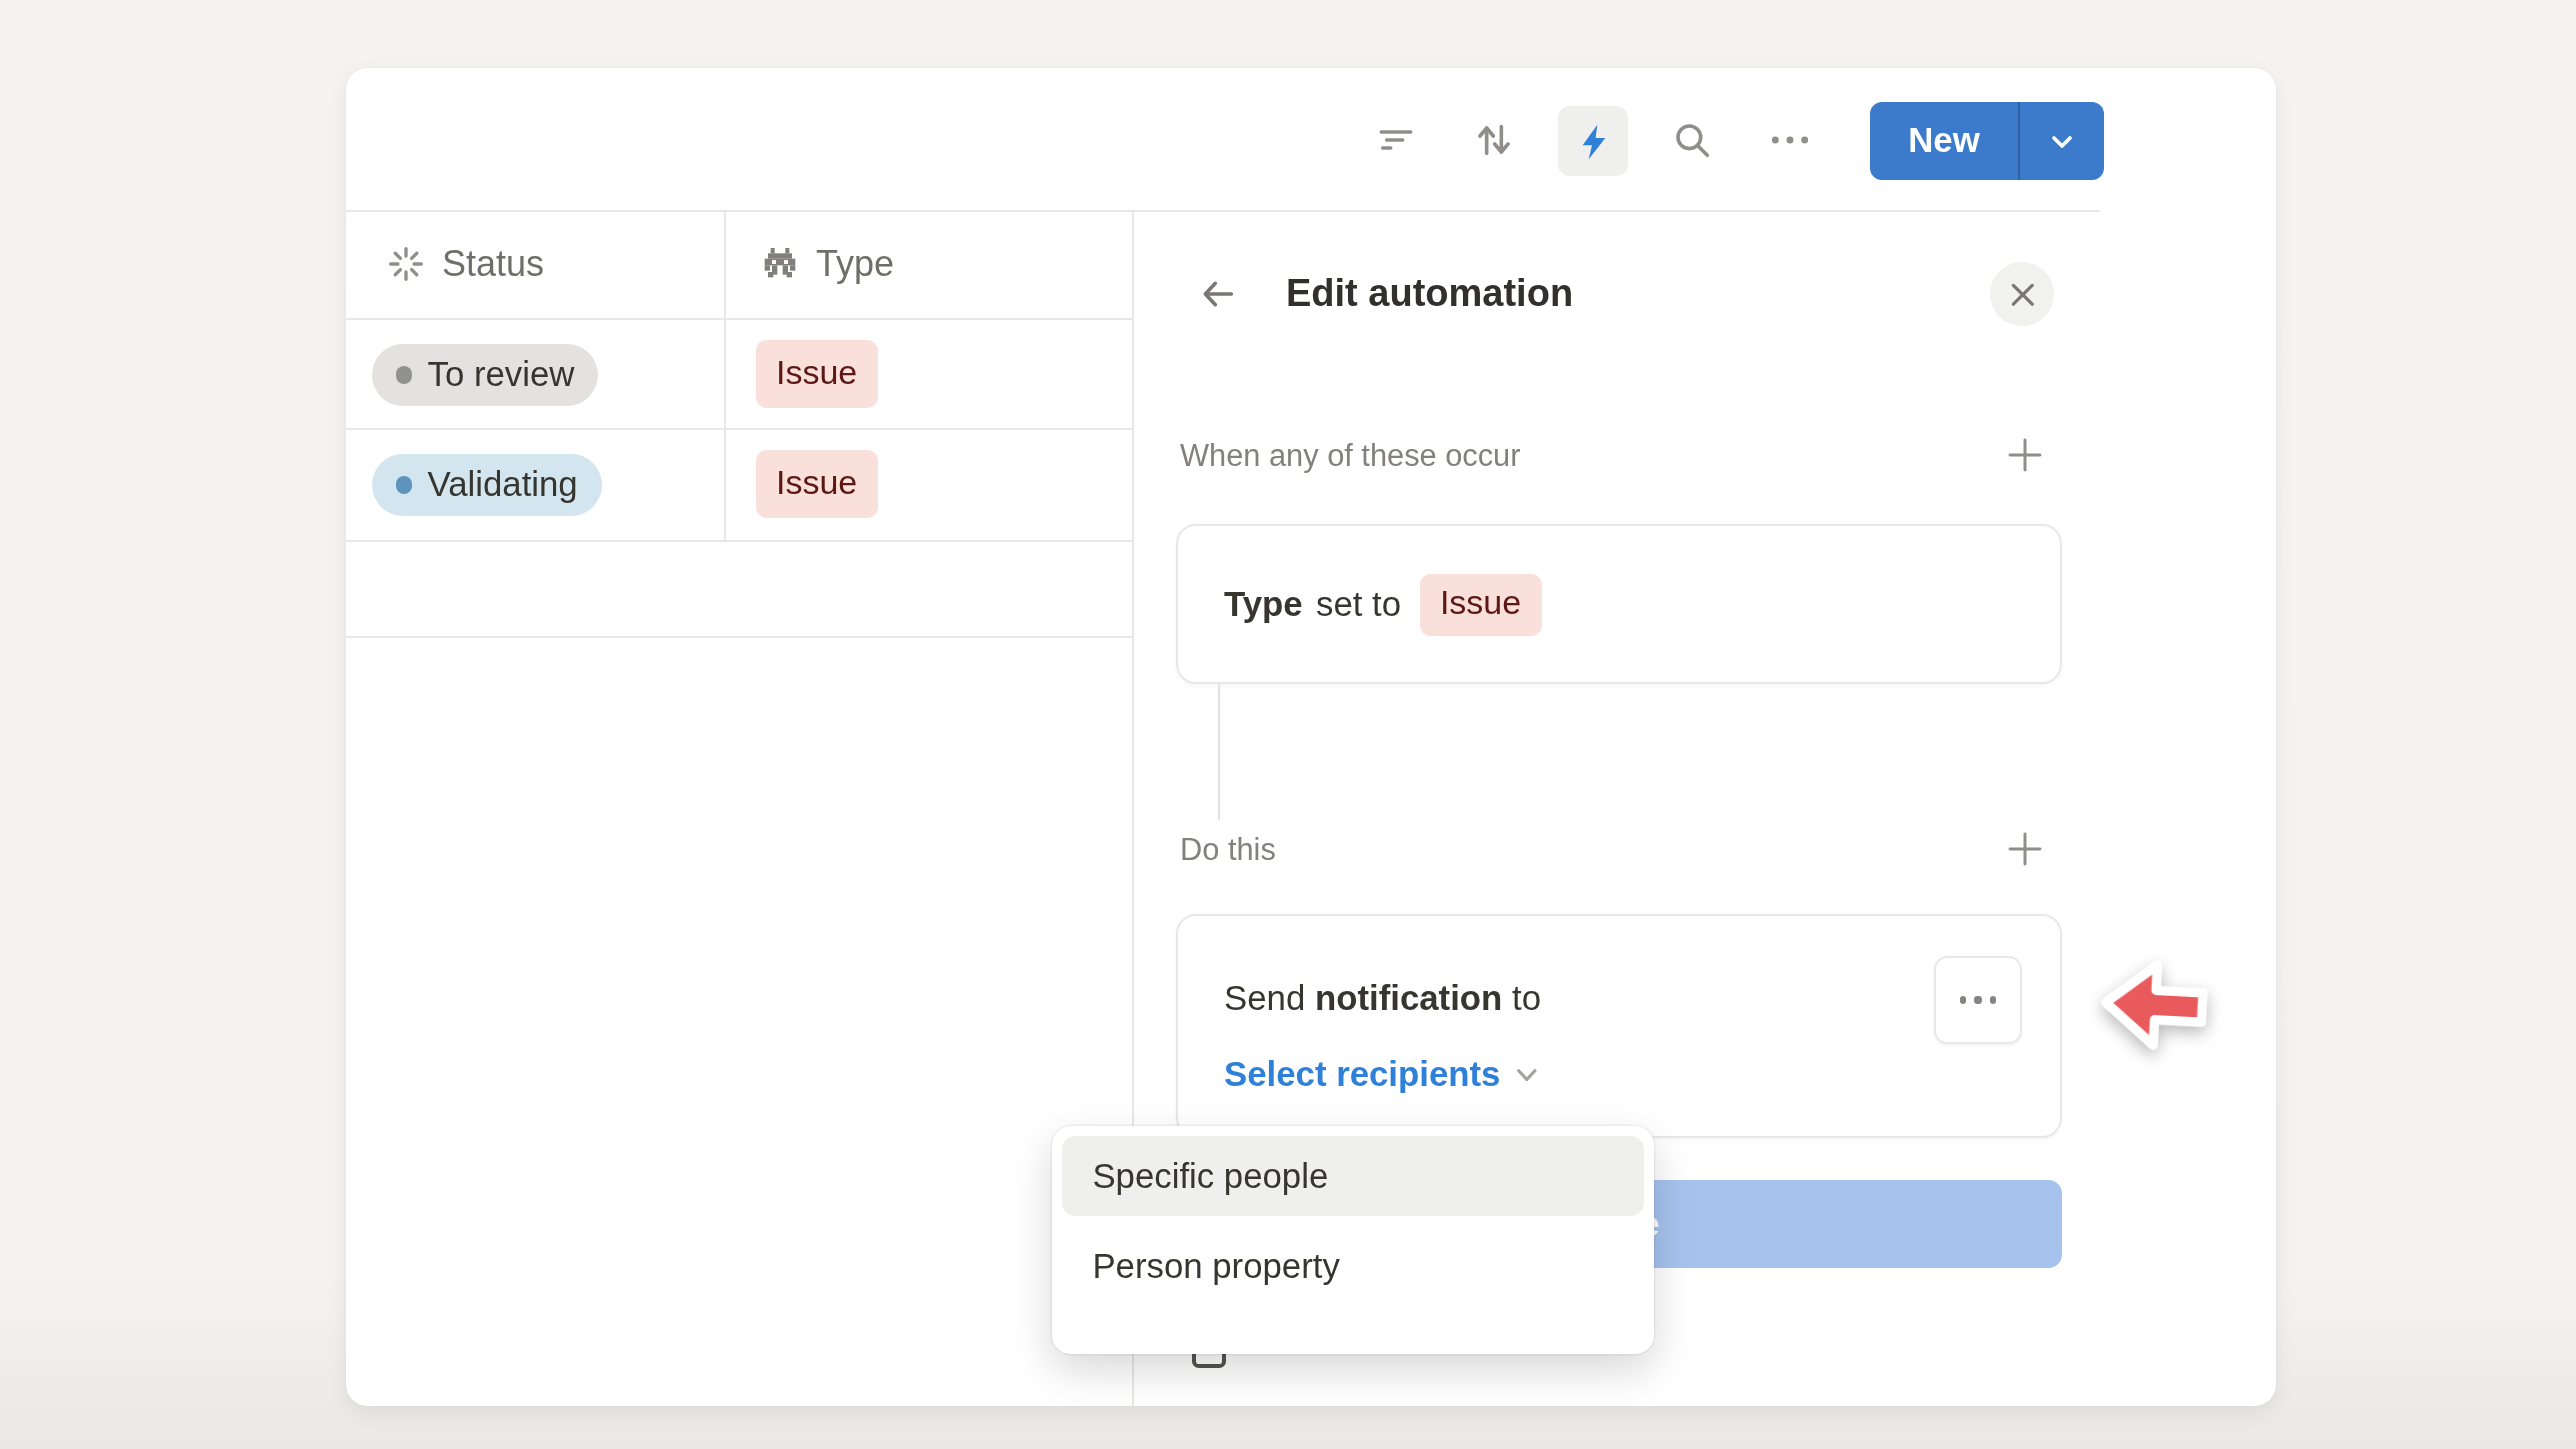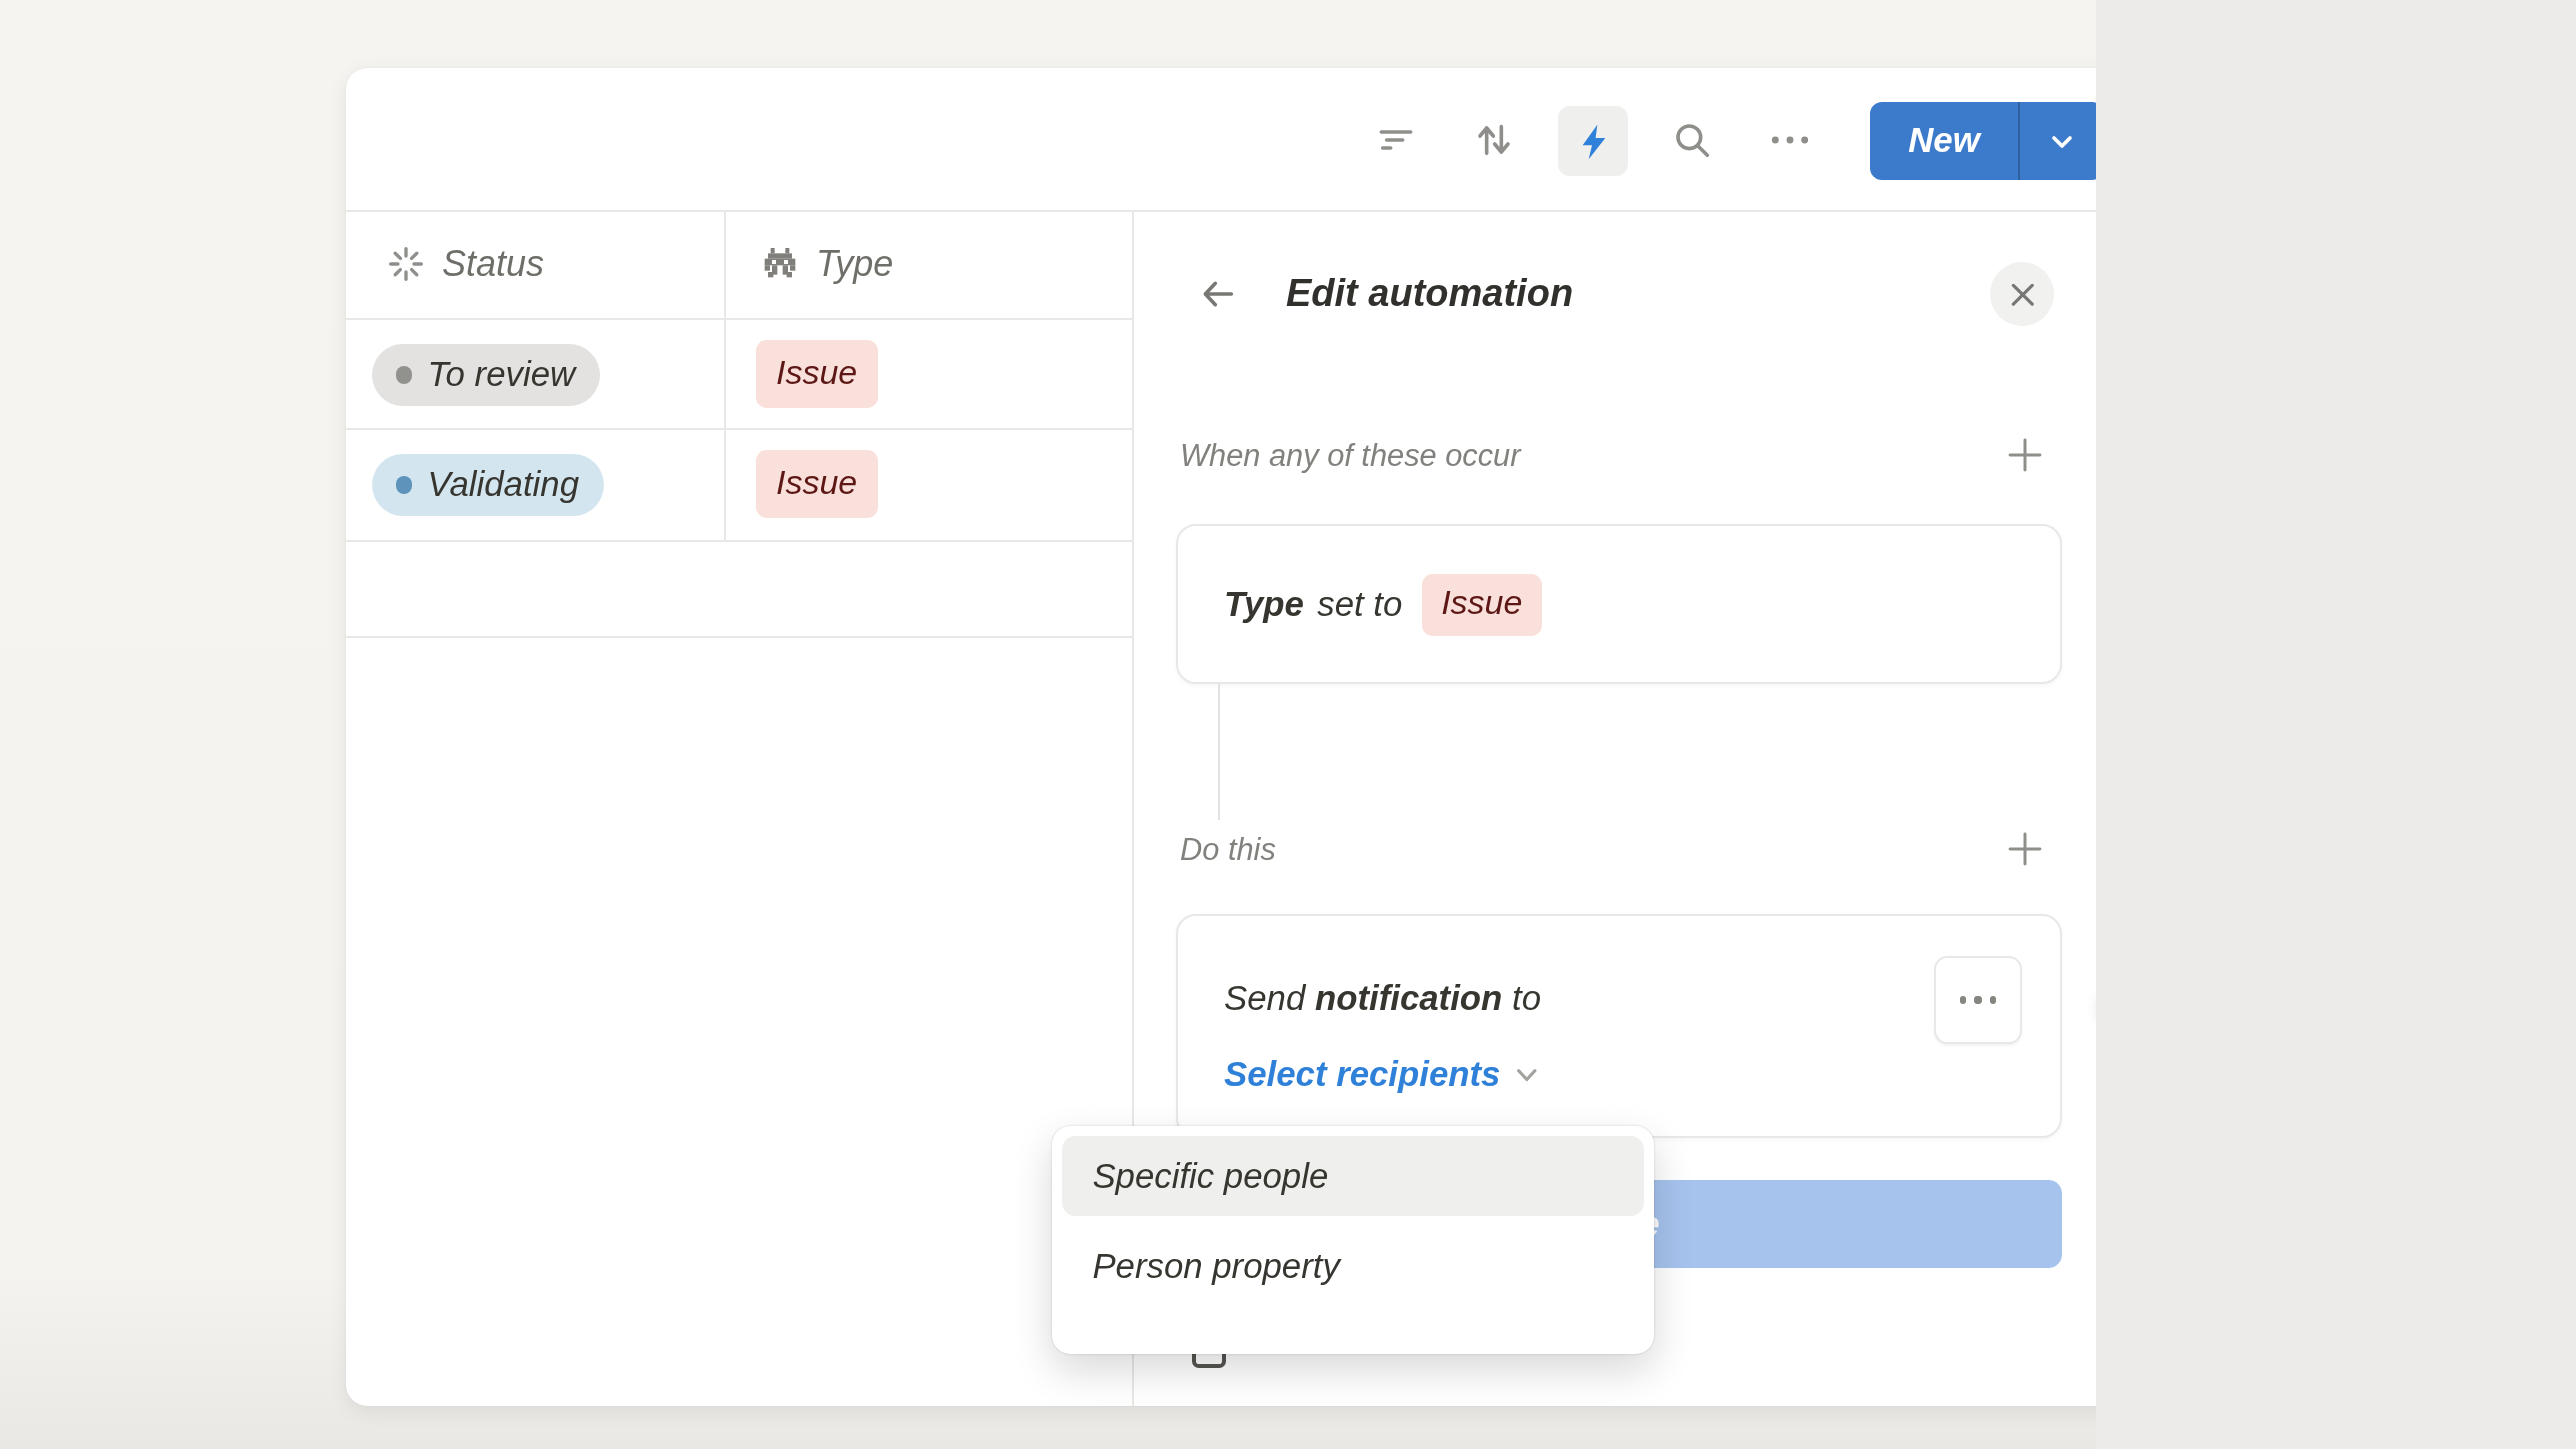--- a/index.html
+++ b/index.html
@@ -1,17 +1,17 @@
 <!DOCTYPE html>
 <html style="font-size:10.7px"><head>
 <meta charset="utf-8">
 <style>
   html,body{margin:0;padding:0;background:#ECEBE9;}
-  .viewport{width:2096px;height:1449px;overflow:hidden;position:relative;
-    background:linear-gradient(180deg,#F5F4F1 0%,#F4F3F0 88%,#E9E8E5 100%);font-style:italic;}
+  .viewport{width:2576px;height:1449px;overflow:hidden;position:relative;
+    background:linear-gradient(180deg,#F5F4F1 0%,#F4F3F0 88%,#E9E8E5 100%);}
   .stage{width:1288px;height:725px;transform:scale(2);transform-origin:0 0;position:relative;
     font-family:"Liberation Sans","DejaVu Sans",sans-serif;color:#37352F;}
   .card{position:absolute;left:173px;top:34px;width:965px;height:669px;background:#fff;
     border-radius:10.7px;box-shadow:0 0 0 0.7px rgba(0,0,0,0.02),0 2.7px 10.7px rgba(0,0,0,0.07);}
   
   .tbtn{position:absolute;display:flex;align-items:center;justify-content:center;cursor:pointer;}
   .bolt-btn{left:606px;top:19px;width:35px;height:35px;border-radius:6px;background:#EFEFED;}
   .new-btn{left:762px;top:17px;width:117px;height:39px;border-radius:6px;background:#3C7ACB;
     display:flex;align-items:stretch;overflow:hidden;}
   .new-label{width:74px;display:flex;align-items:center;justify-content:center;

